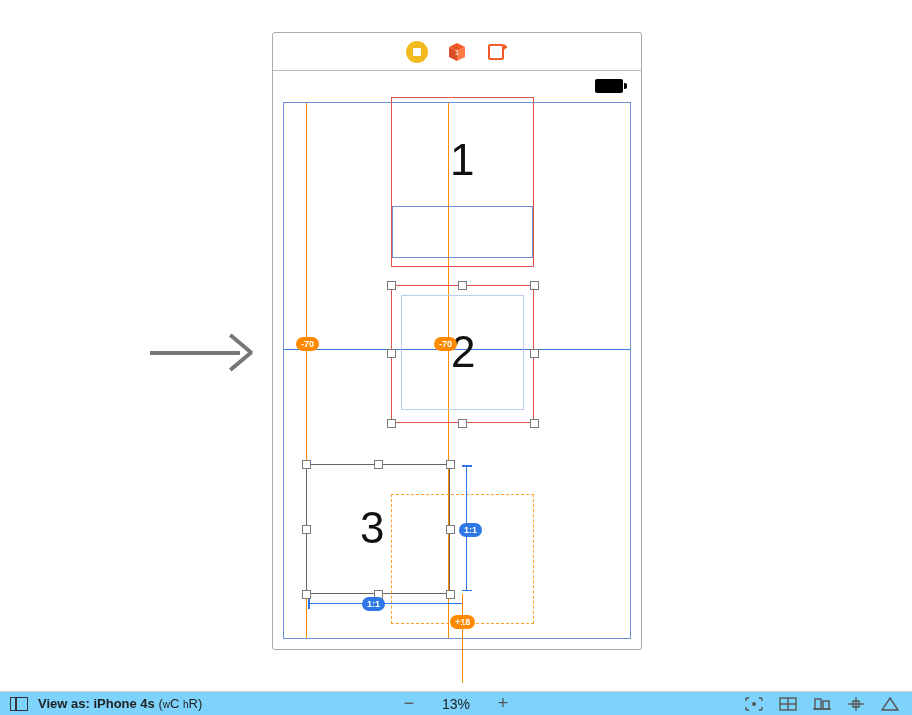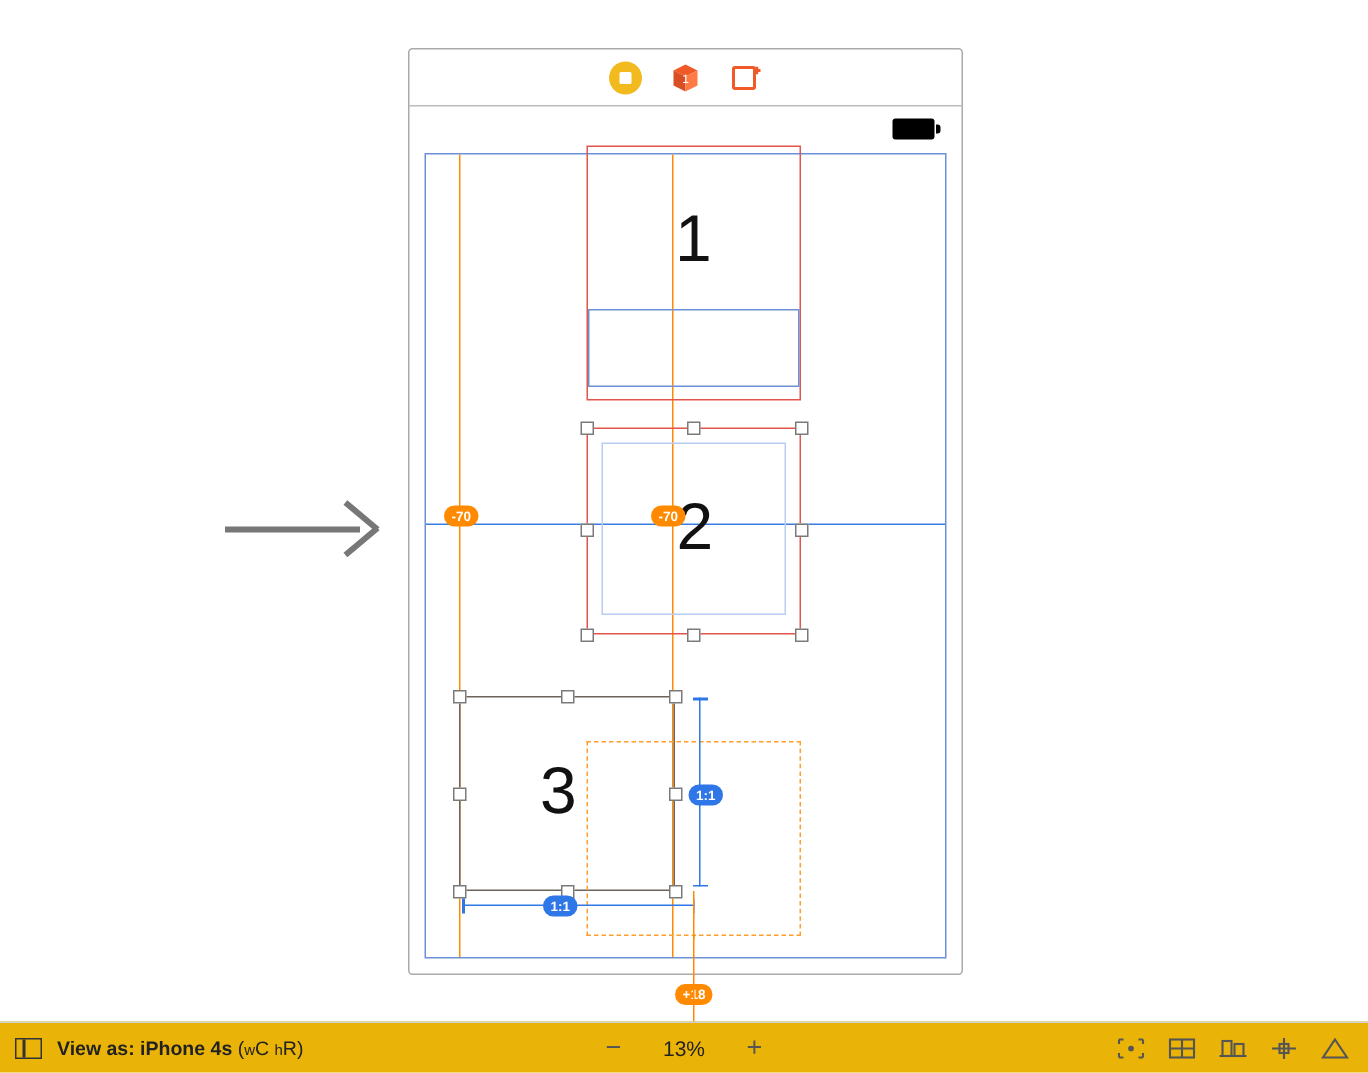--- a/index.html
+++ b/index.html
@@ -52,21 +52,21 @@
   
   .meas-h { position: absolute; height: 0; border-top: 1.5px solid #2f77e6; }
   .meas-h::before, .meas-h::after { content:""; position:absolute; width:1.5px; height:10px; background:#2f77e6; top:-5px; }
   .meas-h::before { left:0; } .meas-h::after { right:0; }
   .meas-v { position: absolute; width: 0; border-left: 1.5px solid #2f77e6; }
   .meas-v::before, .meas-v::after { content:""; position:absolute; height:1.5px; width:10px; background:#2f77e6; left:-5px; }
   .meas-v::before { top:0; } .meas-v::after { bottom:0; }
   .meas-v-orange { position: absolute; width: 0; border-left: 1.5px solid #ff8a00; }
 
   
-  .bottom-bar { position: absolute; left: 0; right: 0; bottom: 0; height: 34px; border-top: 1px solid #d0d0d0; background: #eab308; display: flex; align-items: center; font-size: 13px; color: #222; }
+  .bottom-bar { position: absolute; left: 0; right: 0; bottom: 0; height: 24px; border-top: 1px solid #d0d0d0; background: #7dd3fc; display: flex; align-items: center; font-size: 13px; color: #222; }
   .bb-left { display:flex; align-items:center; gap:10px; padding-left: 10px; flex: 0 0 auto; }
   .panel-toggle { width: 18px; height: 14px; border: 1.5px solid #333; position: relative; cursor:pointer; }
   .panel-toggle::before { content:""; position:absolute; left:4px; top:0; bottom:0; width:1.5px; background:#333; }
   .view-as { cursor: pointer; }
   .view-as .w, .view-as .h { font-size: 10px; }
   .bb-center { position: absolute; left: 50%; transform: translateX(-50%); display:flex; align-items:center; gap: 16px; }
   .zoom-btn { width: 18px; height: 18px; display:flex; align-items:center; justify-content:center; font-size: 18px; color:#555; cursor:pointer; user-select:none; }
   .zoom-val { font-size: 14px; color:#222; min-width: 44px; text-align:center; }
   .bb-right { margin-left: auto; display:flex; align-items:center; gap: 14px; padding-right: 12px; }
   .rb-icon { width: 20px; height: 16px; cursor:pointer; color:#444; display:flex; align-items:center; justify-content:center; }
@@ -156,21 +156,21 @@
           <div class="selhandle" style="left:90px; top:487px;"></div>
           <div class="selhandle" style="left:162px; top:487px;"></div>
 
           <div class="meas-v" style="left:182px; top:362px; height:126px;"></div>
           <div class="pill pill-blue" style="left:175px; top:420px;">1:1</div>
 
           <div class="meas-h" style="left:24px; top:500px; width:155px;"></div>
           <div class="pill pill-blue" style="left:78px; top:494px;">1:1</div>
 
           <div class="meas-v-orange" style="left:178px; top:491px; height:32px;"></div>
-          <div class="pill pill-orange" style="left:166px; top:512px;margin-top:41px;">+18</div>
+          <div class="pill pill-orange" style="left:166px; top:512px;">+18</div>
 
           <div class="guide-v orange" style="left:178px; top:520px; height:60px; bottom:auto;"></div>
 
         </div>
       </div>
     </div>
 
   </div>
 </div>
 

